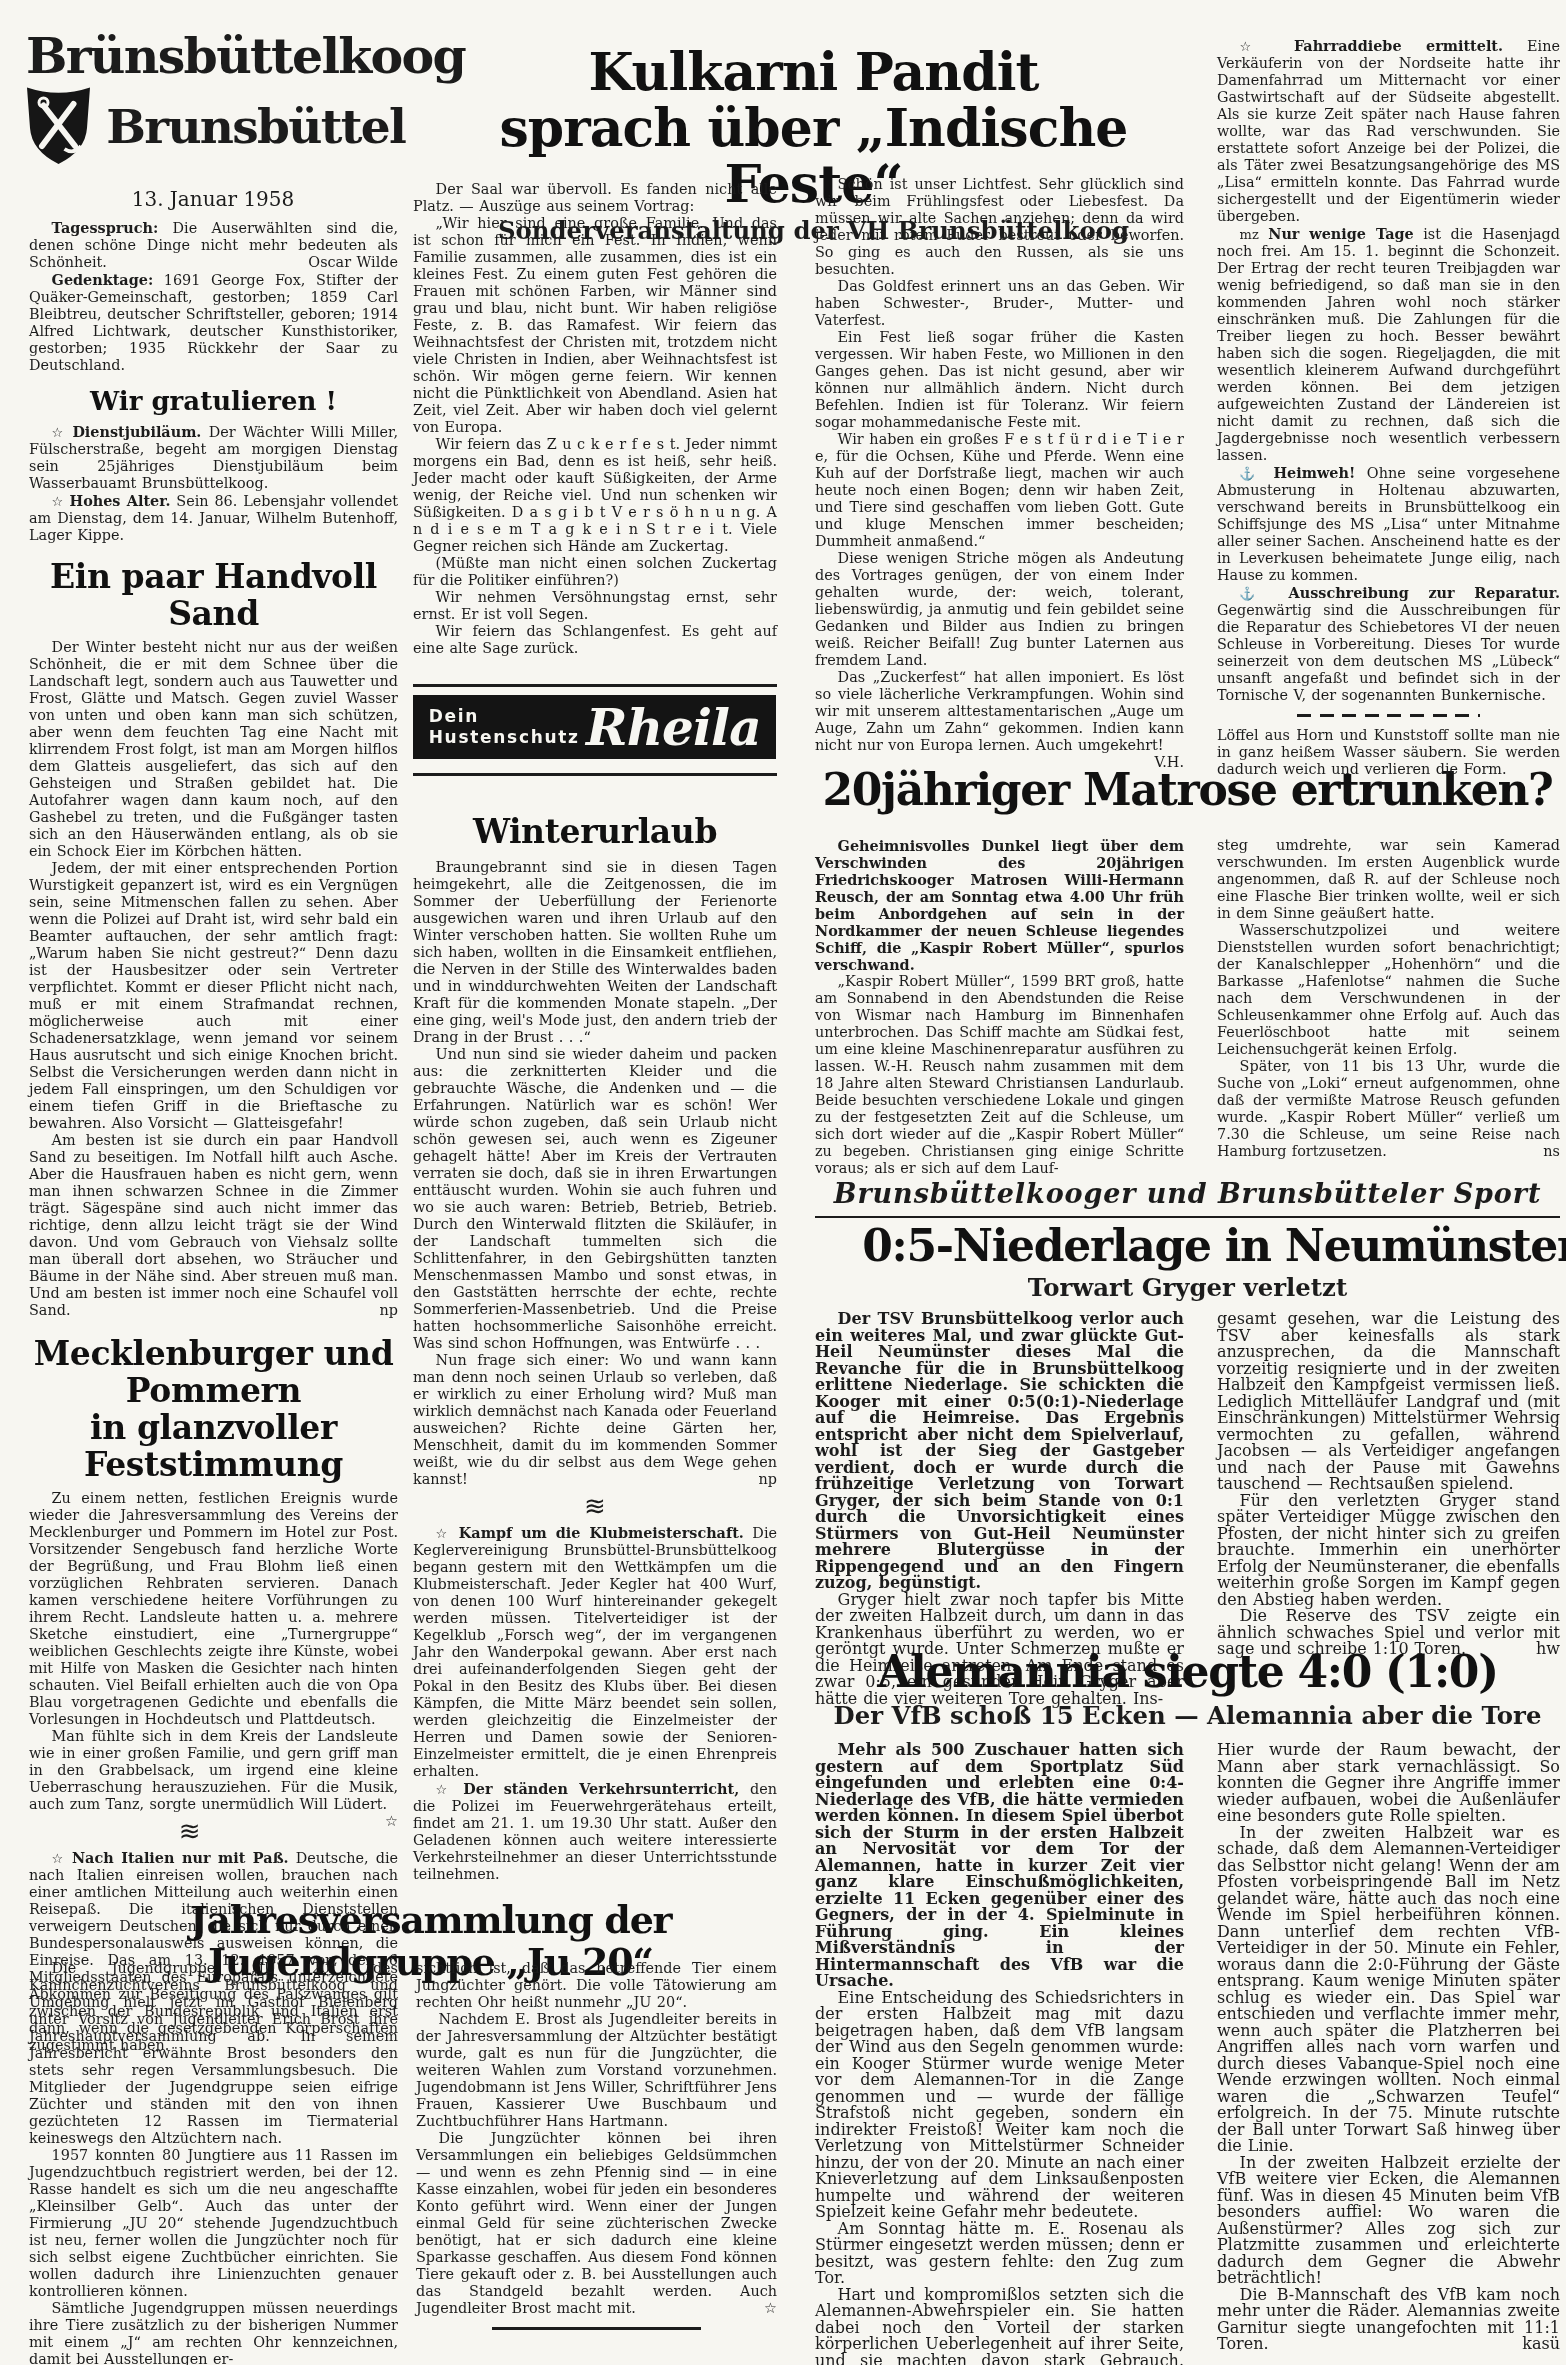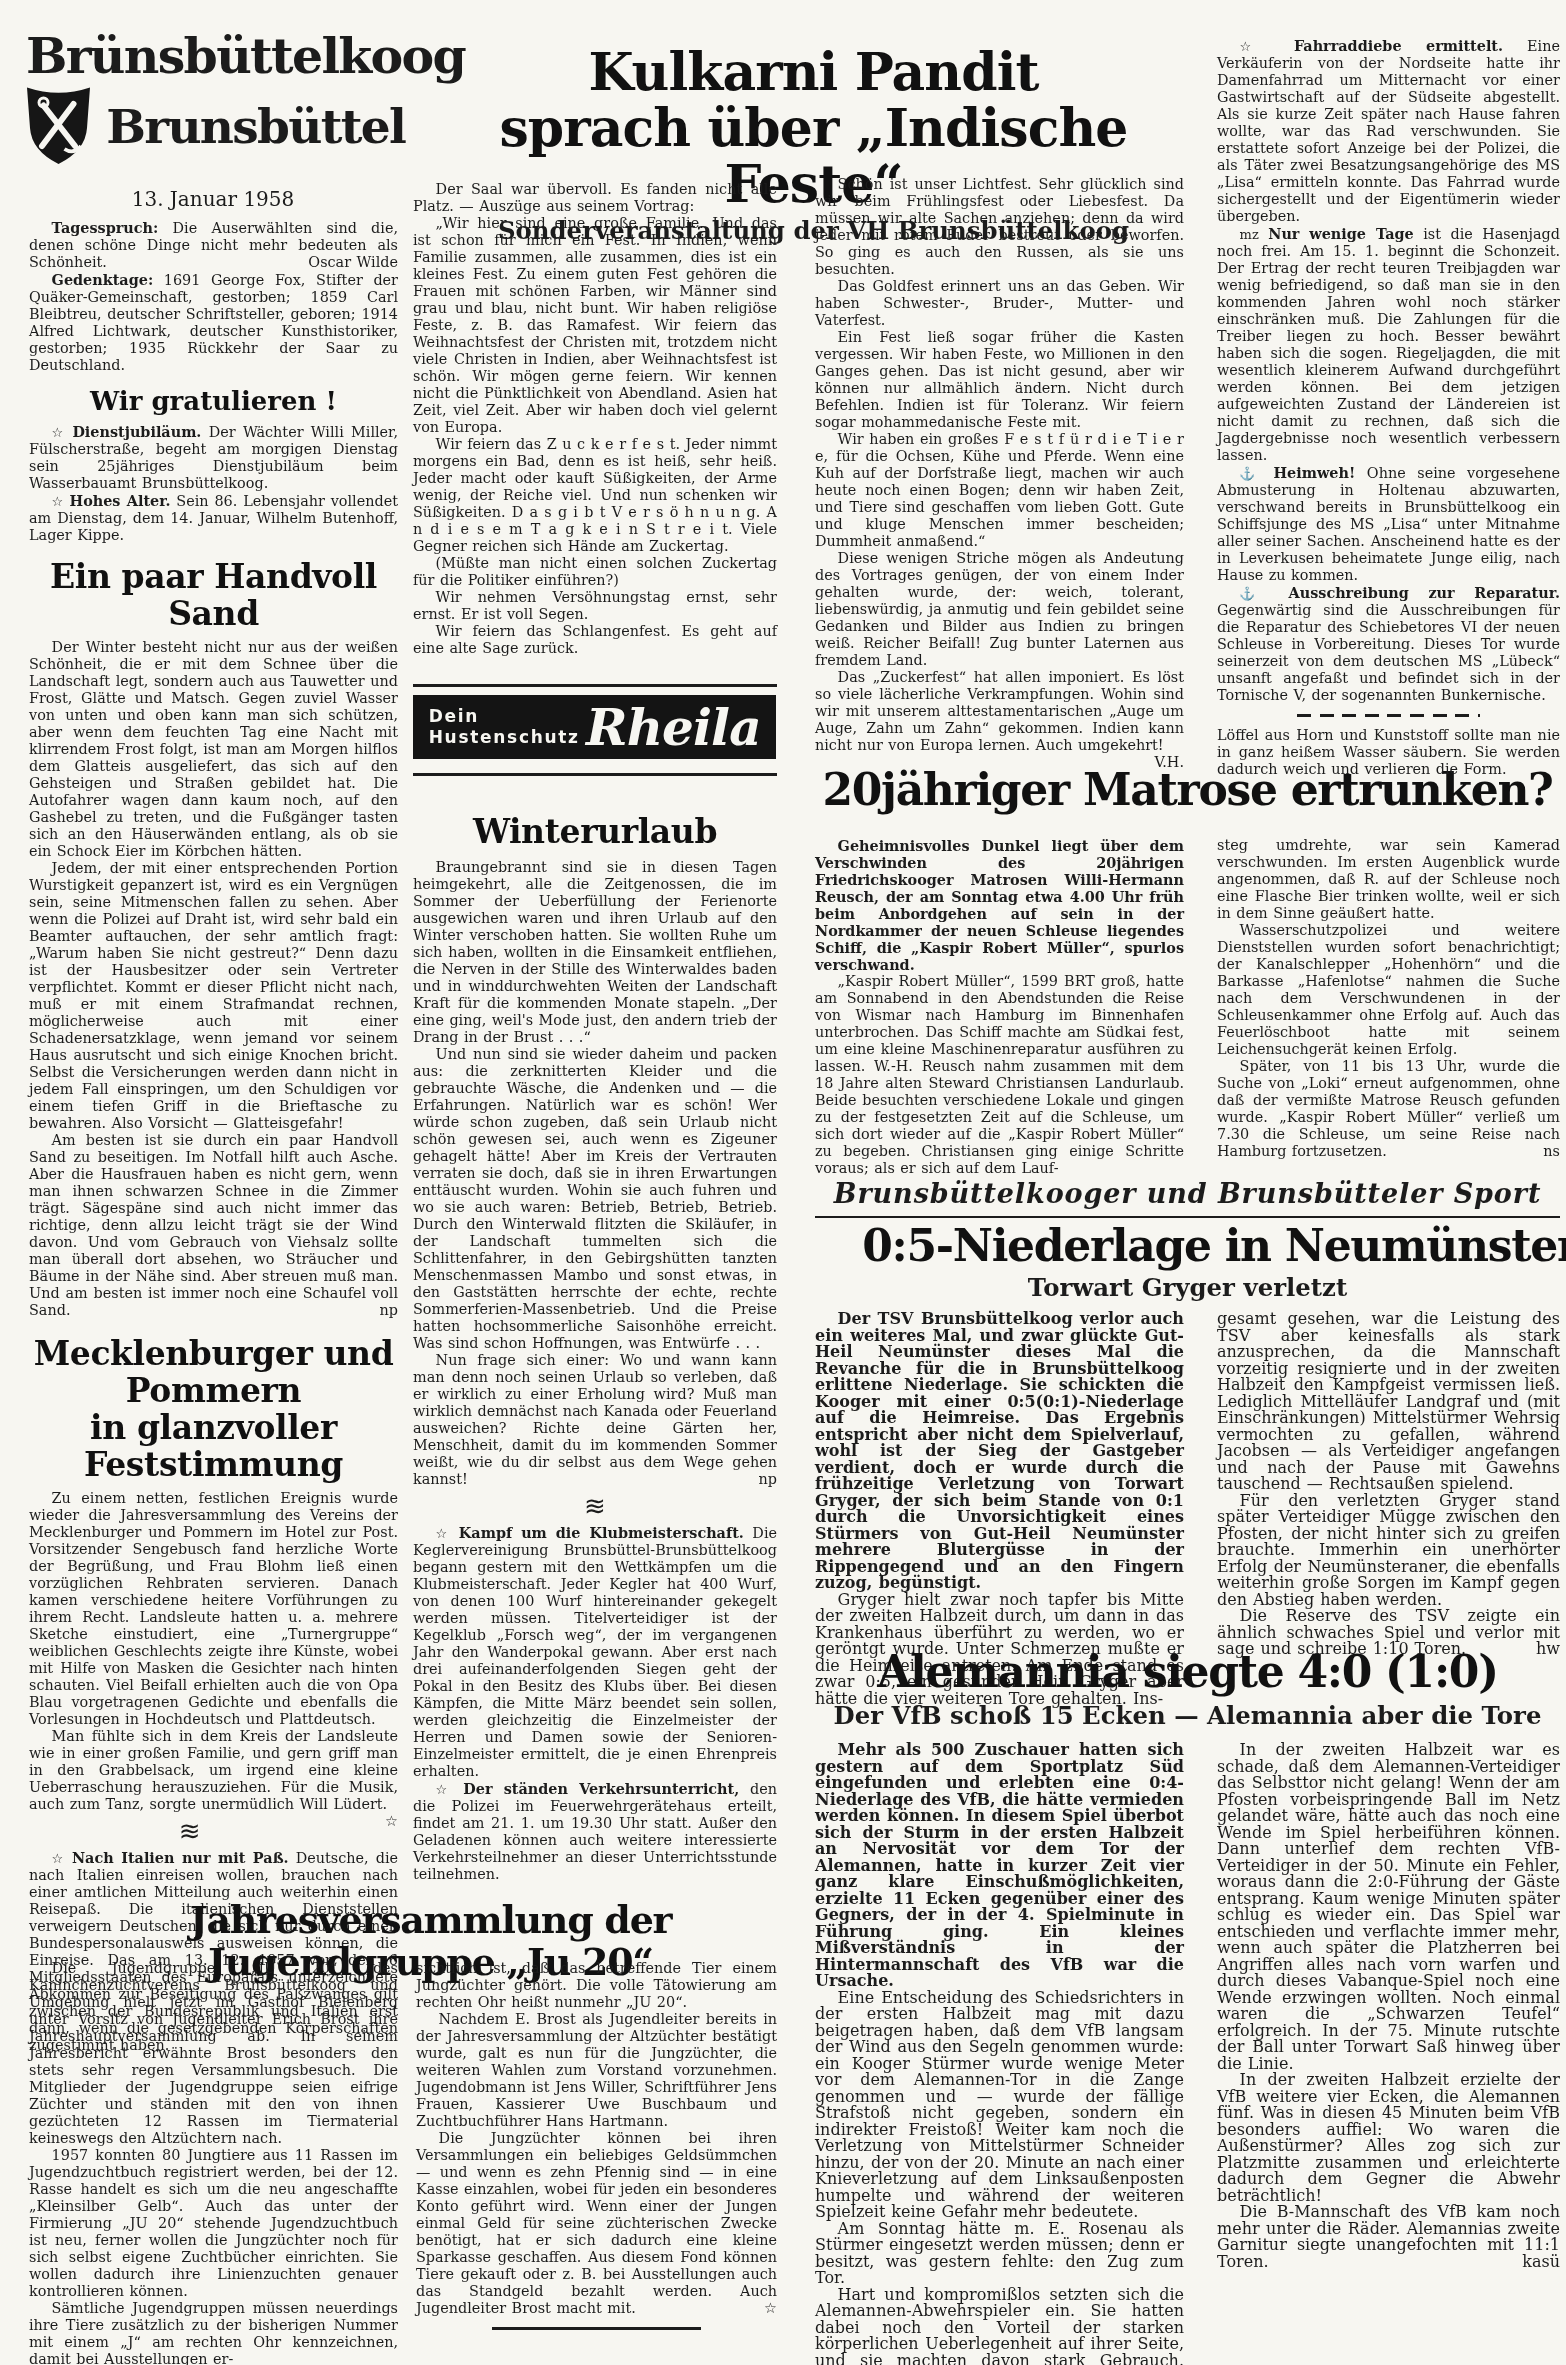--- a/index.html
+++ b/index.html
@@ -178,20 +178,21 @@
 
   <div class="abs hd hd-xl" style="left:815px;top:1648px;width:745px;">Alemannia siegte 4:0 (1:0)</div>
   <div class="abs subhead" style="left:815px;top:1702px;width:745px;">Der VfB schoß 15 Ecken — Alemannia aber die Tore</div>
   <div class="abs body-text sport-text" style="left:815px;top:1742px;width:369px;">
       <p class="para lede">Mehr als 500 Zuschauer hatten sich gestern auf dem Sportplatz Süd eingefunden und erlebten eine 0:4-Niederlage des VfB, die hätte vermieden werden können. In diesem Spiel überbot sich der Sturm in der ersten Halbzeit an Nervosität vor dem Tor der Alemannen, hatte in kurzer Zeit vier ganz klare Einschußmöglichkeiten, erzielte 11 Ecken gegenüber einer des Gegners, der in der 4. Spielminute in Führung ging. Ein kleines Mißverständnis in der Hintermannschaft des VfB war die Ursache.</p>
       <p class="para">Eine Entscheidung des Schiedsrichters in der ersten Halbzeit mag mit dazu beigetragen haben, daß dem VfB langsam der Wind aus den Segeln genommen wurde: ein Kooger Stürmer wurde wenige Meter vor dem Alemannen-Tor in die Zange genommen und — wurde der fällige Strafstoß nicht gegeben, sondern ein indirekter Freistoß! Weiter kam noch die Verletzung von Mittelstürmer Schneider hinzu, der von der 20. Minute an nach einer Knieverletzung auf dem Linksaußenposten humpelte und während der weiteren Spielzeit keine Gefahr mehr bedeutete.</p>
       <p class="para">Am Sonntag hätte m. E. Rosenau als Stürmer eingesetzt werden müssen; denn er besitzt, was gestern fehlte: den Zug zum Tor.</p>
       <p class="para">Hart und kompromißlos setzten sich die Alemannen-Abwehrspieler ein. Sie hatten dabei noch den Vorteil der starken körperlichen Ueberlegenheit auf ihrer Seite, und sie machten davon stark Gebrauch. Beim VfB war der rechte Flügel gut im Spiel, wurde jedoch gut gedeckt.</p>
     </div>
   <div class="abs body-text sport-text" style="left:1217px;top:1742px;width:343px;">
+      <p class="para noindent">Hier wurde der Raum bewacht, der Mann aber stark vernachlässigt. So konnten die Gegner ihre Angriffe immer wieder aufbauen, wobei die Außenläufer eine besonders gute Rolle spielten.</p>
       <p class="para">In der zweiten Halbzeit war es schade, daß dem Alemannen-Verteidiger das Selbsttor nicht gelang! Wenn der am Pfosten vorbeispringende Ball im Netz gelandet wäre, hätte auch das noch eine Wende im Spiel herbeiführen können. Dann unterlief dem rechten VfB-Verteidiger in der 50. Minute ein Fehler, woraus dann die 2:0-Führung der Gäste entsprang. Kaum wenige Minuten später schlug es wieder ein. Das Spiel war entschieden und verflachte immer mehr, wenn auch später die Platzherren bei Angriffen alles nach vorn warfen und durch dieses Vabanque-Spiel noch eine Wende erzwingen wollten. Noch einmal waren die „Schwarzen Teufel“ erfolgreich. In der 75. Minute rutschte der Ball unter Torwart Saß hinweg über die Linie.</p>
       <p class="para">In der zweiten Halbzeit erzielte der VfB weitere vier Ecken, die Alemannen fünf. Was in diesen 45 Minuten beim VfB besonders auffiel: Wo waren die Außenstürmer? Alles zog sich zur Platzmitte zusammen und erleichterte dadurch dem Gegner die Abwehr beträchtlich!</p>
       <p class="para">Die B-Mannschaft des VfB kam noch mehr unter die Räder. Alemannias zweite Garnitur siegte unangefochten mit 11:1 Toren.<span class="endsig">kasü</span></p>
     </div>
 
   <div class="abs body-text" style="left:1217px;top:37px;width:343px;">
     <p class="para item"><span class="star">☆</span> <b>Fahrraddiebe ermittelt.</b> <span>Eine Verkäuferin von der Nordseite hatte ihr Damenfahrrad um Mitternacht vor einer Gastwirtschaft auf der Südseite abgestellt. Als sie kurze Zeit später nach Hause fahren wollte, war das Rad verschwunden. Sie erstattete sofort Anzeige bei der Polizei, die als Täter zwei Besatzungsangehörige des MS „Lisa“ ermitteln konnte. Das Fahrrad wurde sichergestellt und der Eigentümerin wieder übergeben.</span></p>
     <p class="para item"><span class="star">mz</span> <b>Nur wenige Tage</b> <span>ist die Hasenjagd noch frei. Am 15. 1. beginnt die Schonzeit. Der Ertrag der recht teuren Treibjagden war wenig befriedigend, so daß man sie in den kommenden Jahren wohl noch stärker einschränken muß. Die Zahlungen für die Treiber liegen zu hoch. Besser bewährt haben sich die sogen. Riegeljagden, die mit wesentlich kleinerem Aufwand durchgeführt werden können. Bei dem jetzigen aufgeweichten Zustand der Ländereien ist nicht damit zu rechnen, daß sich die Jagdergebnisse noch wesentlich verbessern lassen.</span></p>
     <p class="para item"><span class="star">⚓</span> <b>Heimweh!</b> <span>Ohne seine vorgesehene Abmusterung in Holtenau abzuwarten, verschwand bereits in Brunsbüttelkoog ein Schiffsjunge des MS „Lisa“ unter Mitnahme aller seiner Sachen. Anscheinend hatte es der in Leverkusen beheimatete Junge eilig, nach Hause zu kommen.</span></p>
     <p class="para item"><span class="star">⚓</span> <b>Ausschreibung zur Reparatur.</b> <span>Gegenwärtig sind die Ausschreibungen für die Reparatur des Schiebetores VI der neuen Schleuse in Vorbereitung. Dieses Tor wurde seinerzeit von dem deutschen MS „Lübeck“ unsanft angefaßt und befindet sich in der Tornische V, der sogenannten Bunkernische.</span></p>

